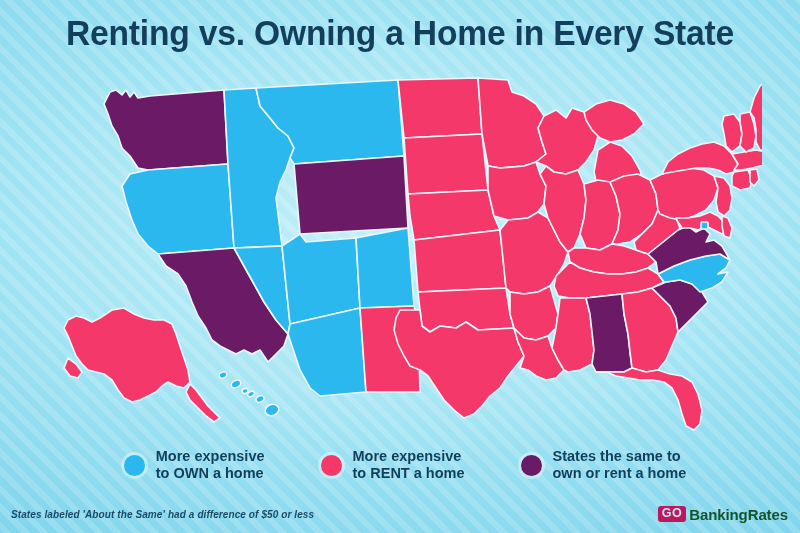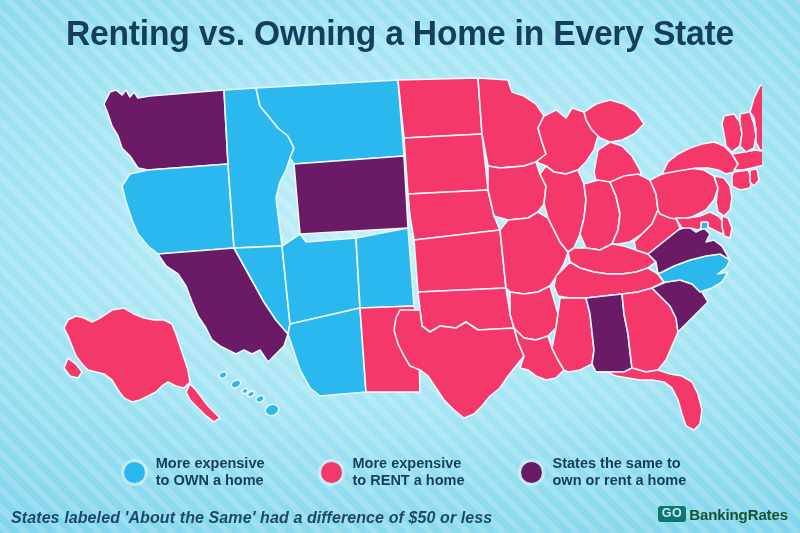--- a/index.html
+++ b/index.html
@@ -72,21 +72,21 @@
   }
 
   
   .legend {
     position: absolute;
     left: 0; right: 0;
     top: 448px;
     height: 48px;
     display: flex;
     justify-content: center;
-    align-items: center;
+    align-items: flex-start;
     gap: 56px;
     padding-left: 10px;
   }
   .legend-item {
     display: flex;
     align-items: center;
     gap: 11px;
   }
   .legend-dot {
     width: 21px;
@@ -103,38 +103,38 @@
     white-space: pre-line;
     font-family: "Liberation Sans Narrow", "Liberation Sans", "DejaVu Sans", sans-serif;
   }
 
   
   .footnote {
     position: absolute;
     left: 11px;
     top: 509px;
     color: #1b4a69;
-    font-size: 16px;
+    font-size: 10px;
     font-style: italic;
     font-weight: 600;
     letter-spacing: 0.1px;
     font-family: "Liberation Sans Narrow", "Liberation Sans", "DejaVu Sans", sans-serif;
   }
 
   
   .logo {
     position: absolute;
     right: 12px;
     top: 506px;
     display: flex;
     align-items: center;
     gap: 3px;
   }
   .logo-mark {
-    background: #0f766e;
+    background: #be185d;
     color: #c7eaf6;
     font-size: 12.5px;
     font-weight: 700;
     letter-spacing: 0.5px;
     padding: 1px 4px 2px 4px;
     border-radius: 3px;
     line-height: 13px;
     font-family: "Liberation Sans", "DejaVu Sans", sans-serif;
   }
   .logo-text {

